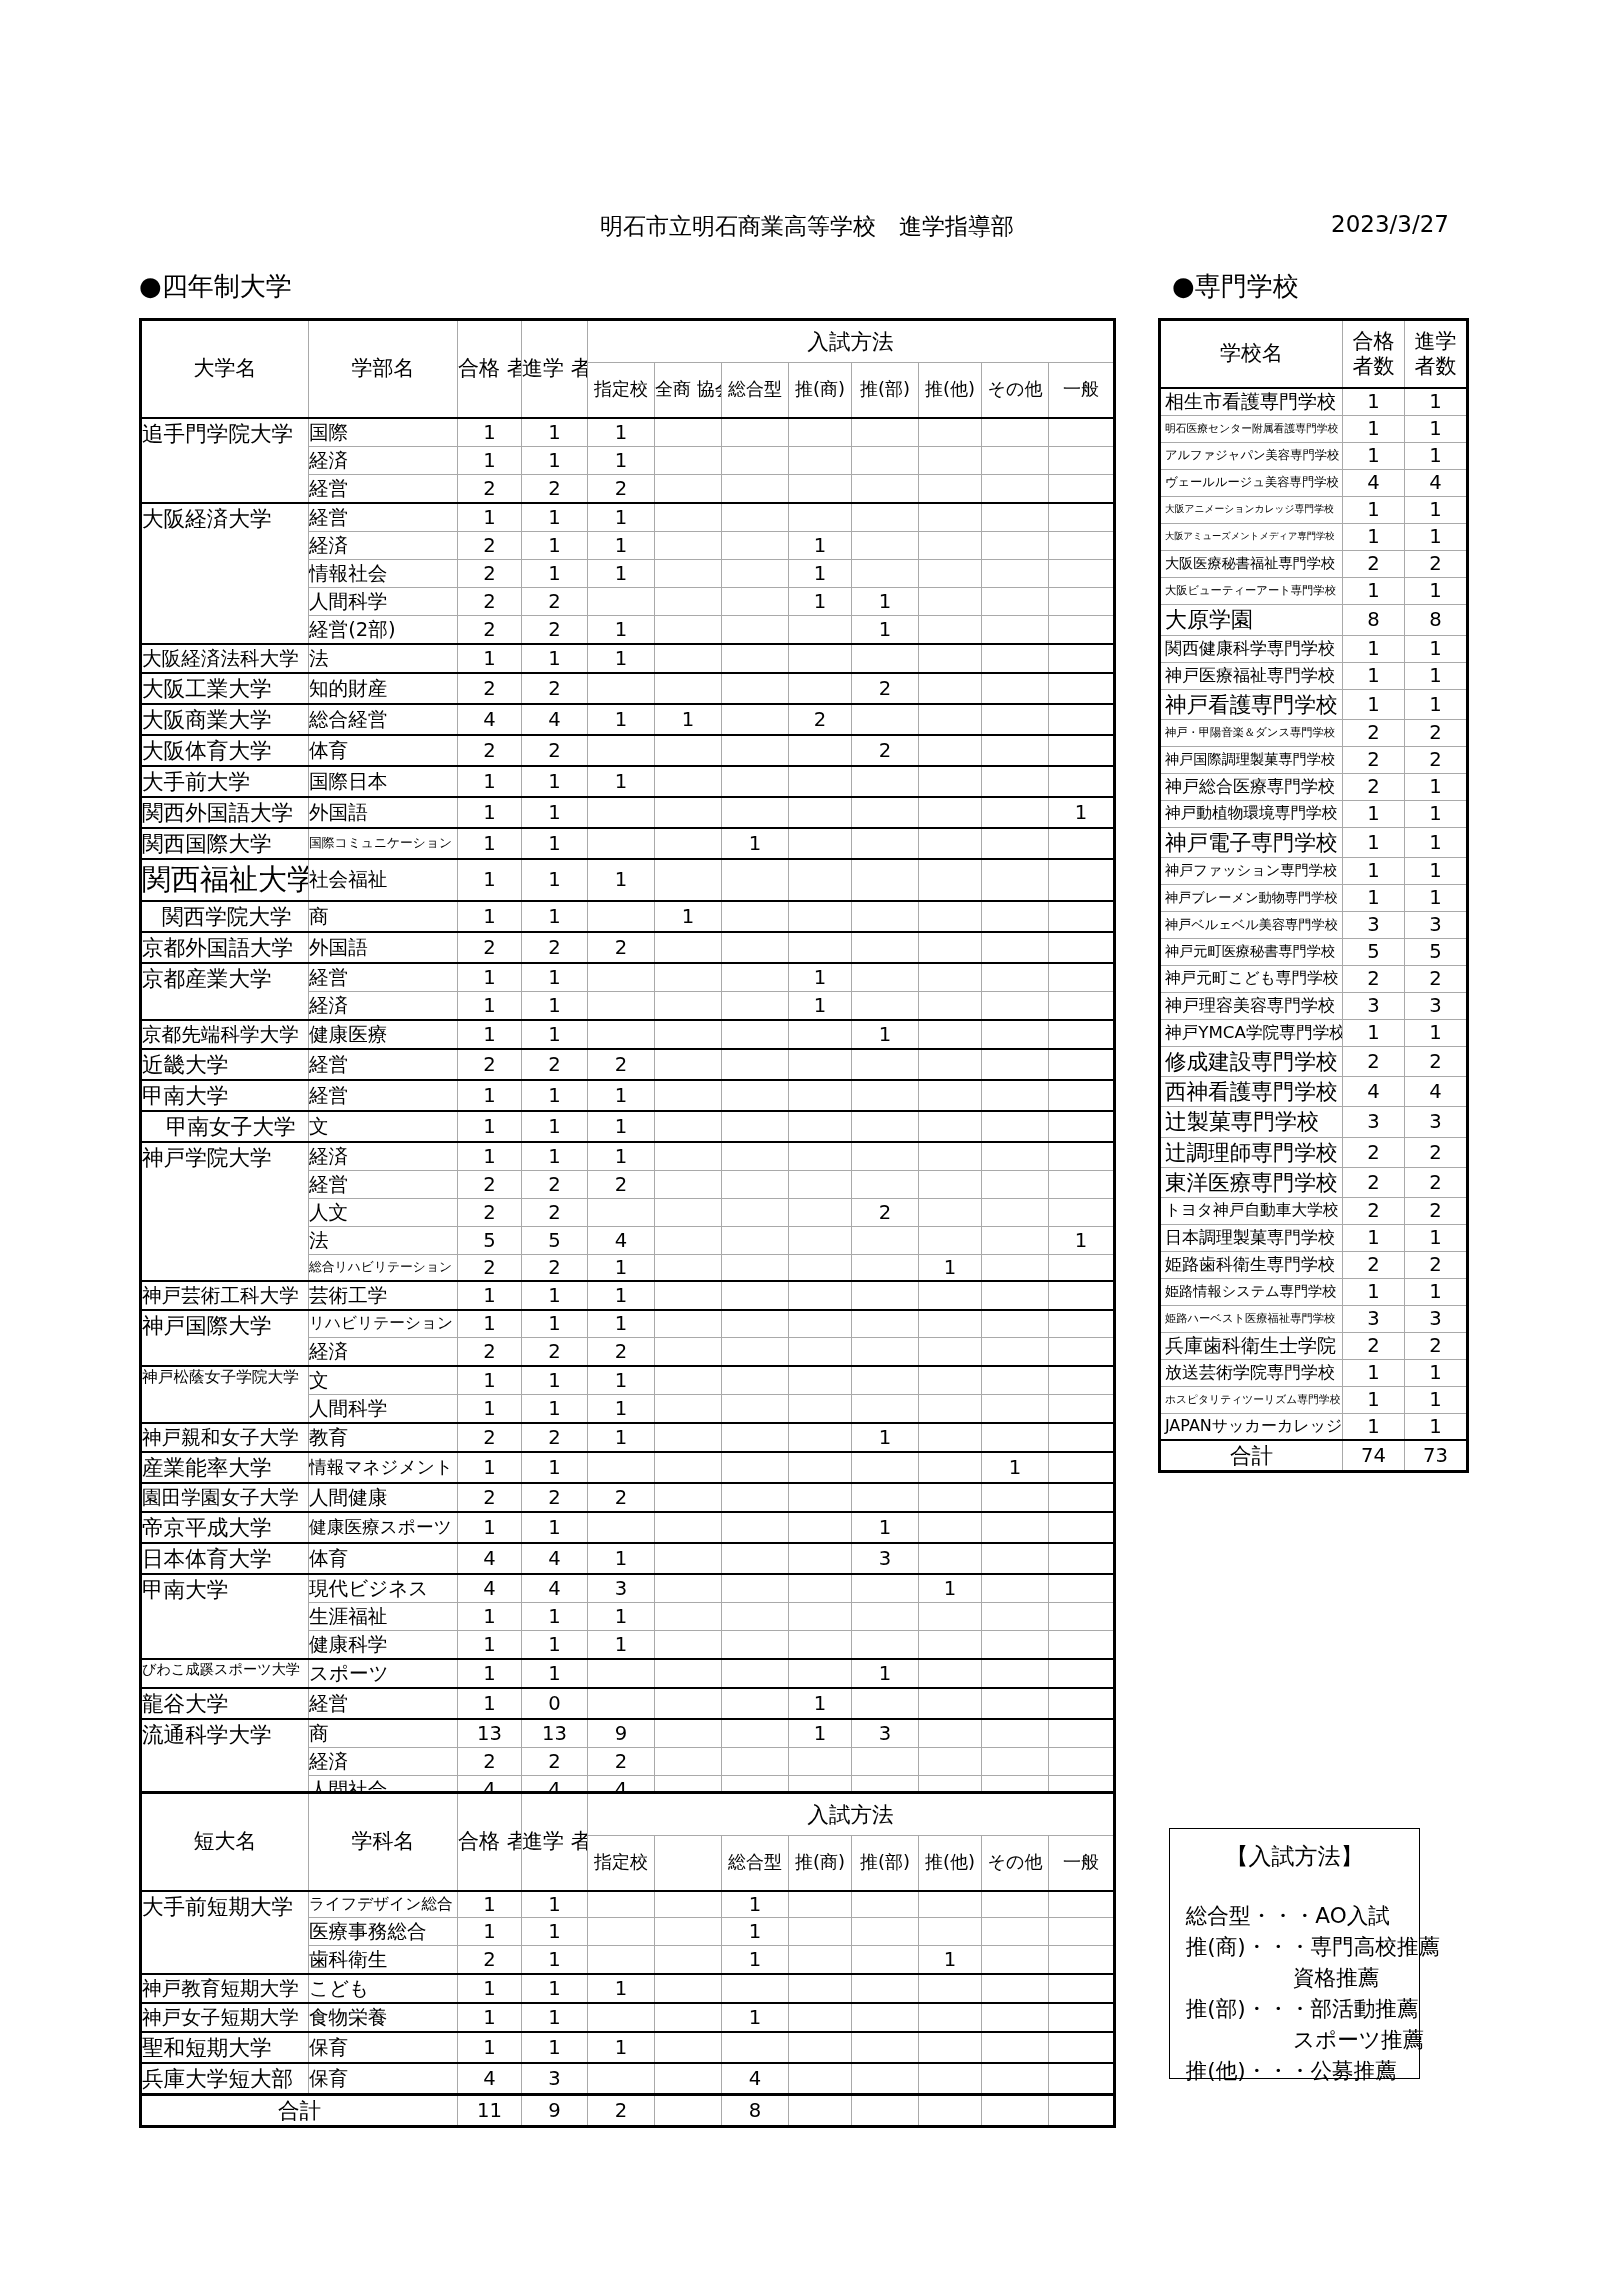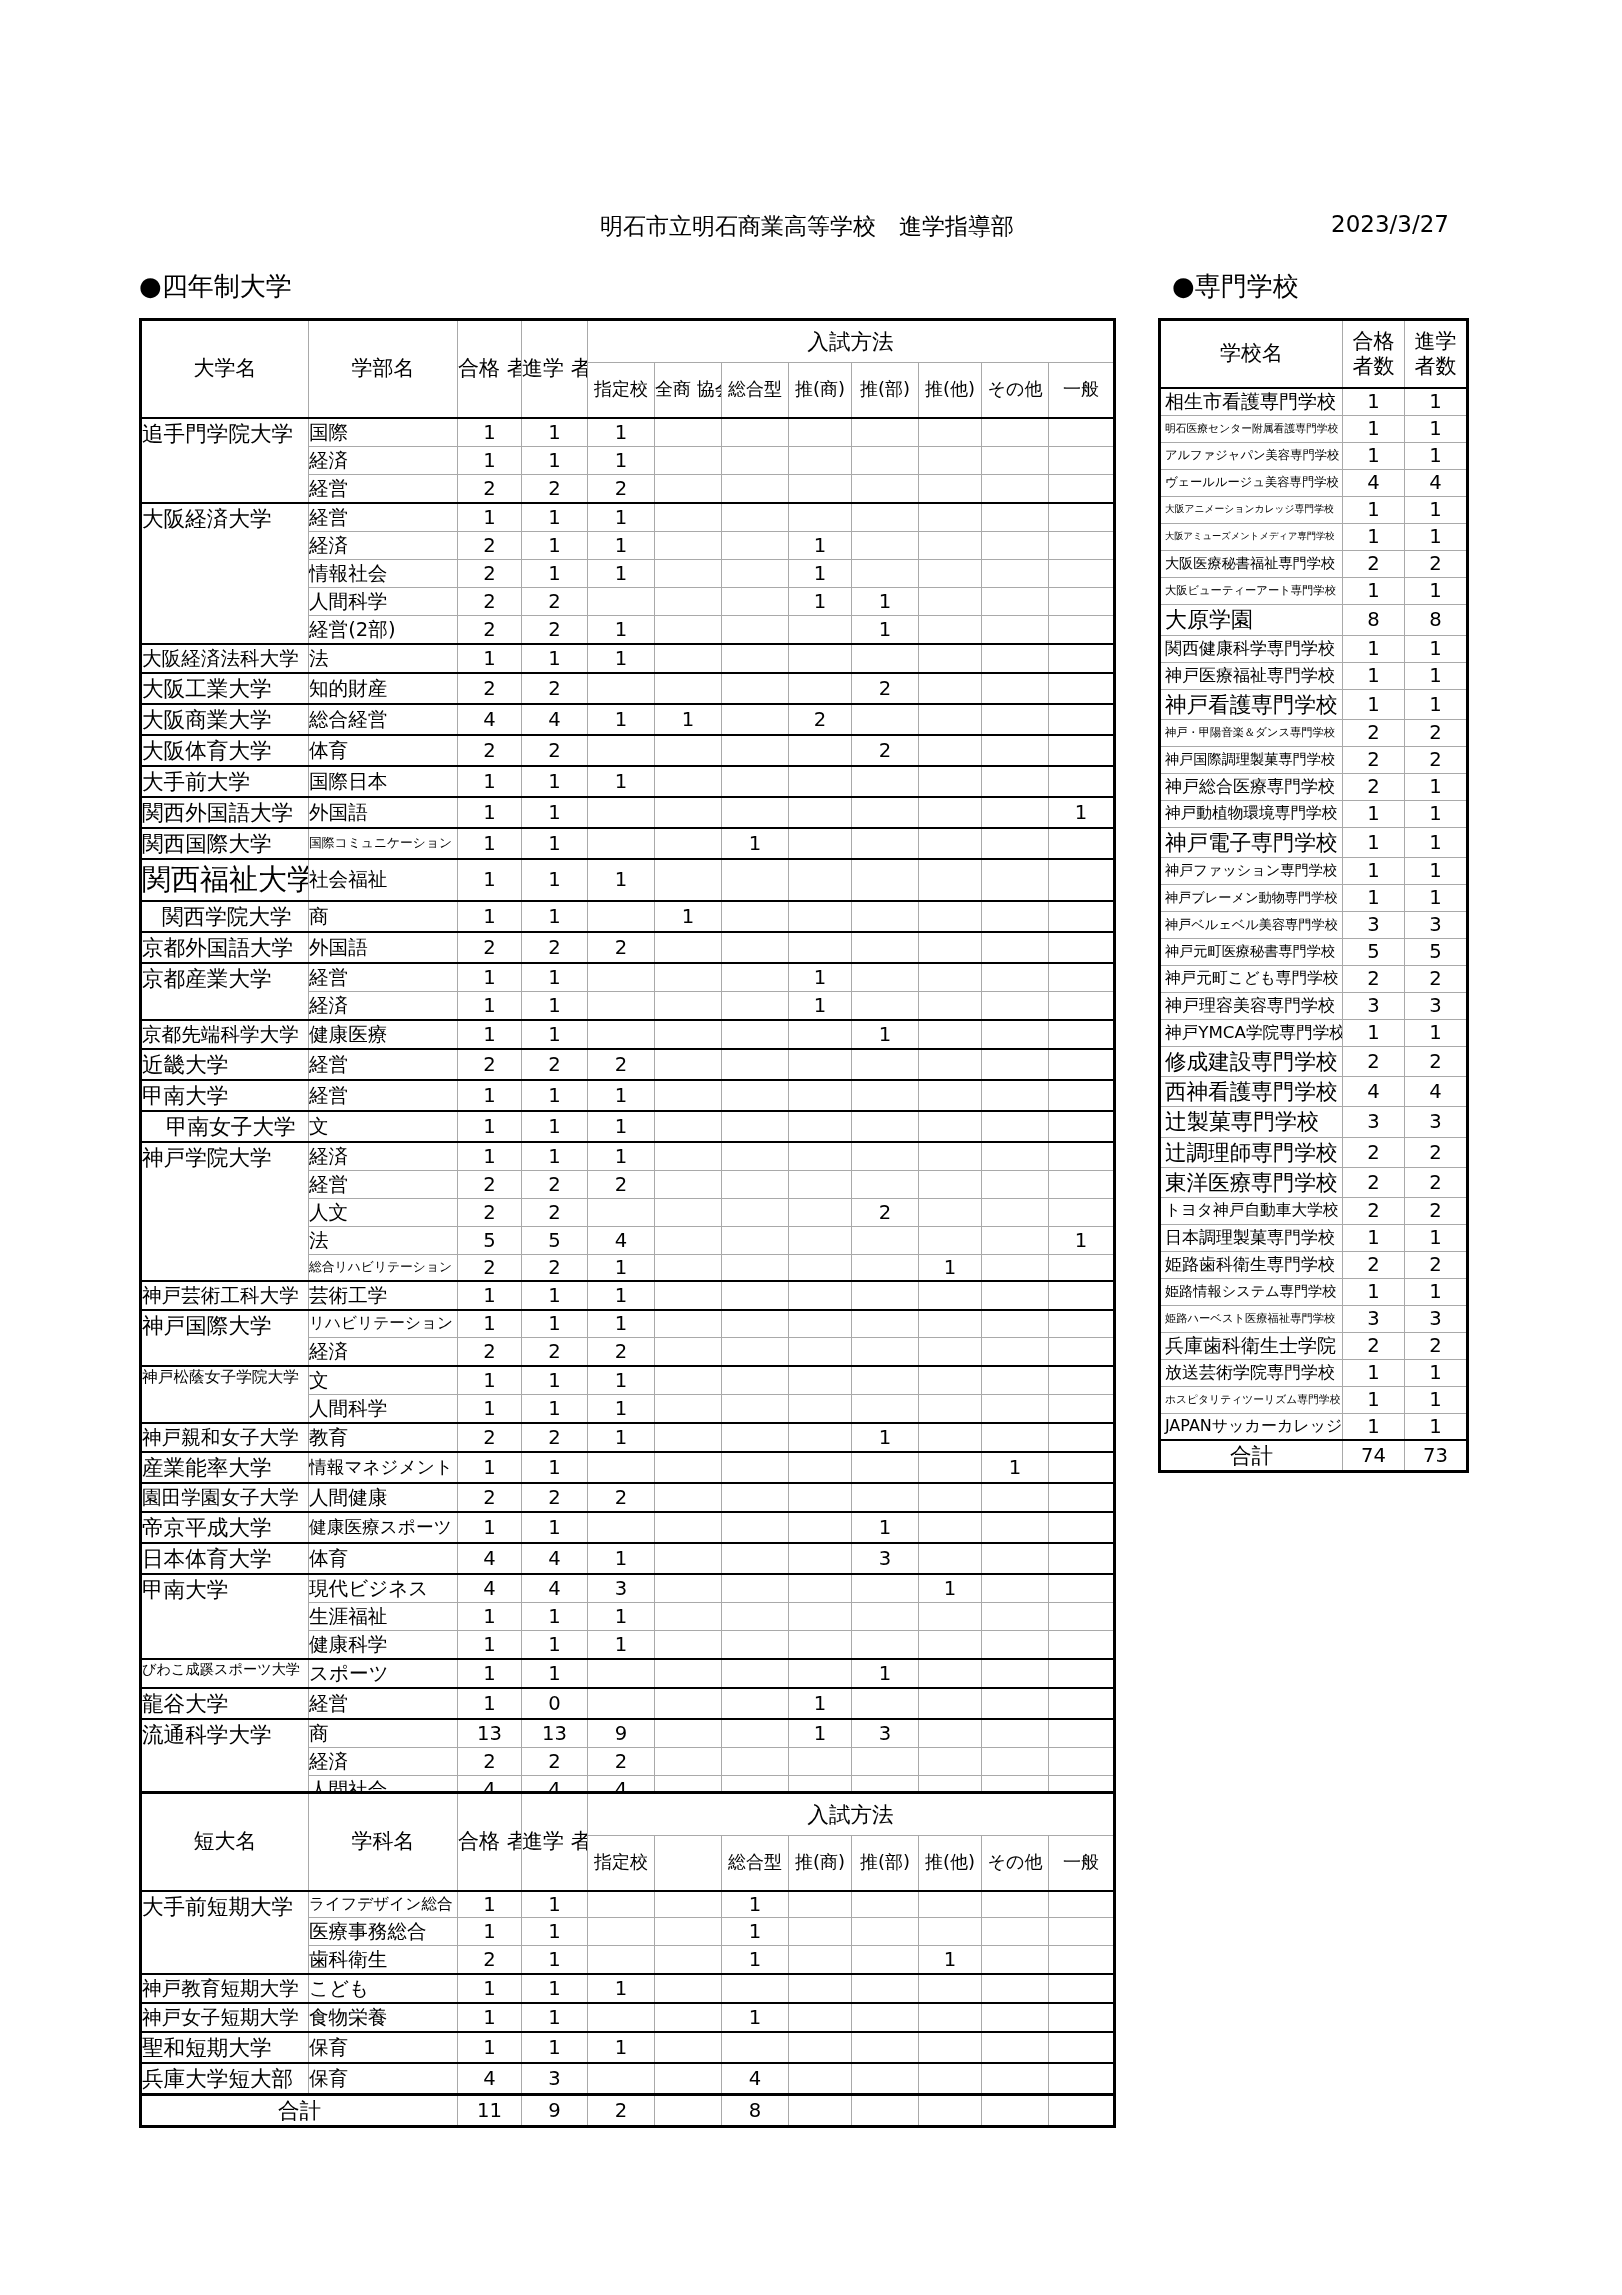--- a/index.html
+++ b/index.html
@@ -1119,14 +1119,25 @@
           <td class="cell-num">8</td>
           <td class="cell-num"></td>
           <td class="cell-num"></td>
           <td class="cell-num"></td>
           <td class="cell-num"></td>
           <td class="cell-num"></td>
         </tr>
       </tbody>
   </table>
 
+  <div class="legend">
+    <div class="legend-title">【入試方法】</div>
+    <div id="legend-lines">
+        <div class="legend-line">総合型・・・AO入試</div>
+        <div class="legend-line">推(商)・・・専門高校推薦</div>
+        <div class="legend-line indent">資格推薦</div>
+        <div class="legend-line">推(部)・・・部活動推薦</div>
+        <div class="legend-line indent">スポーツ推薦</div>
+        <div class="legend-line">推(他)・・・公募推薦</div>
+      </div>
+  </div>
 </div>
 
 
 </body></html>

